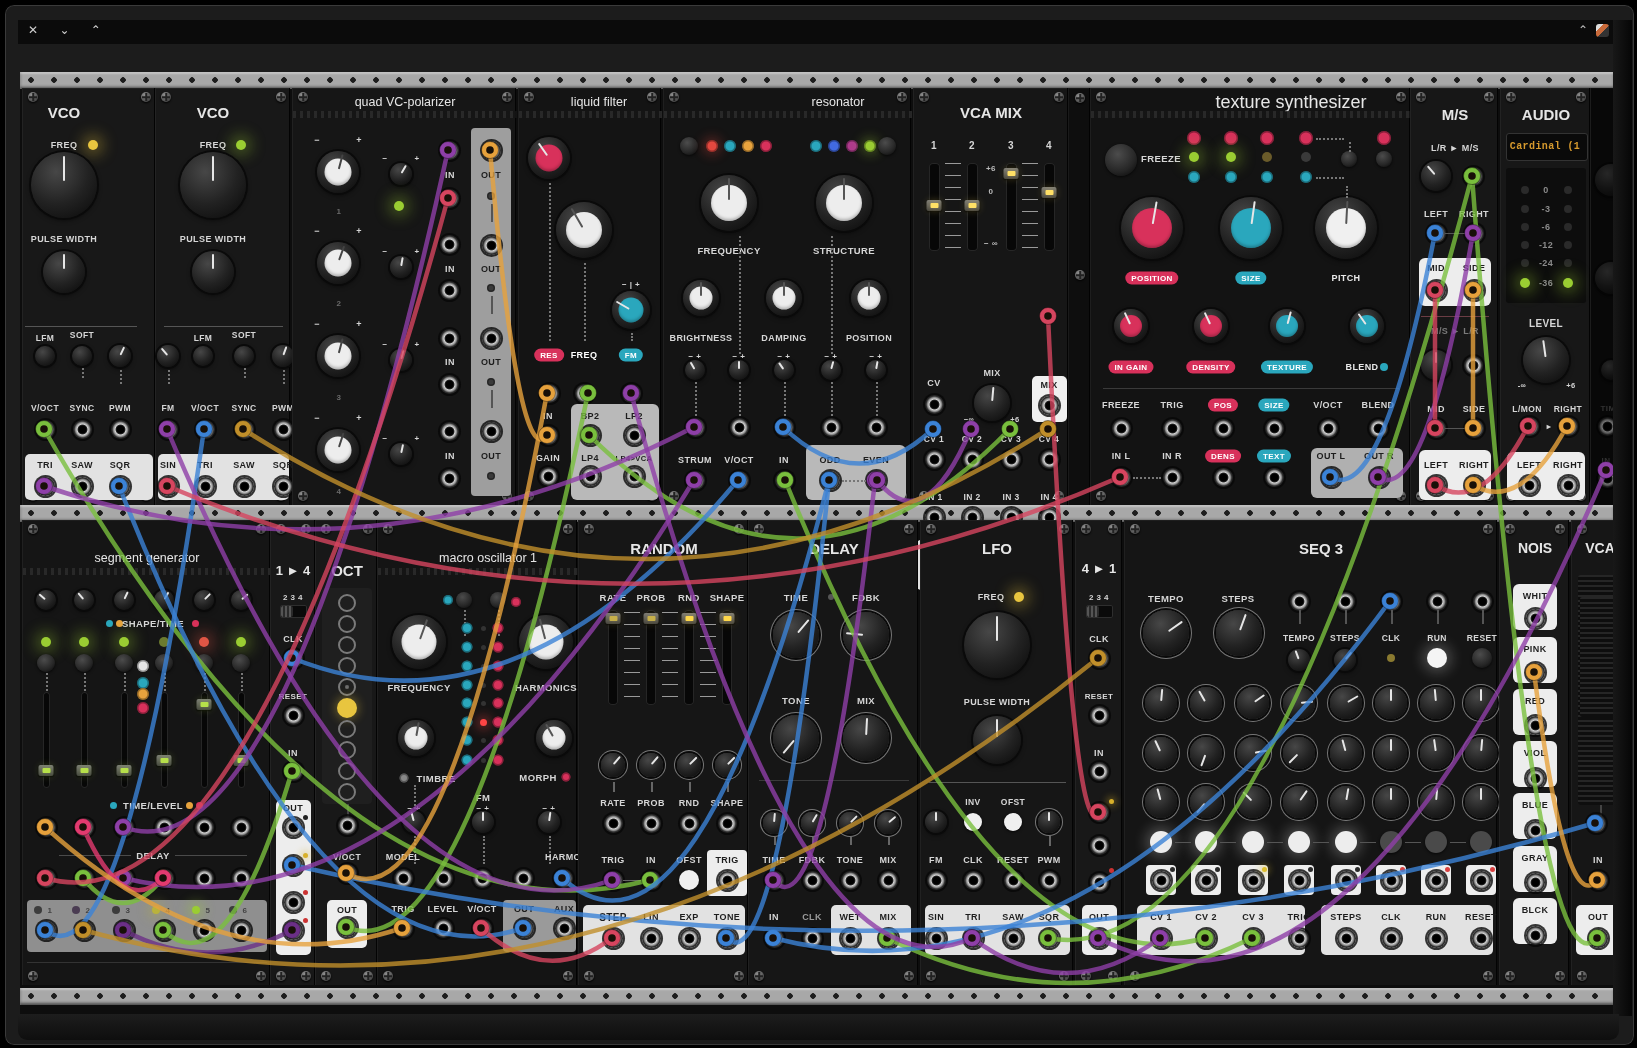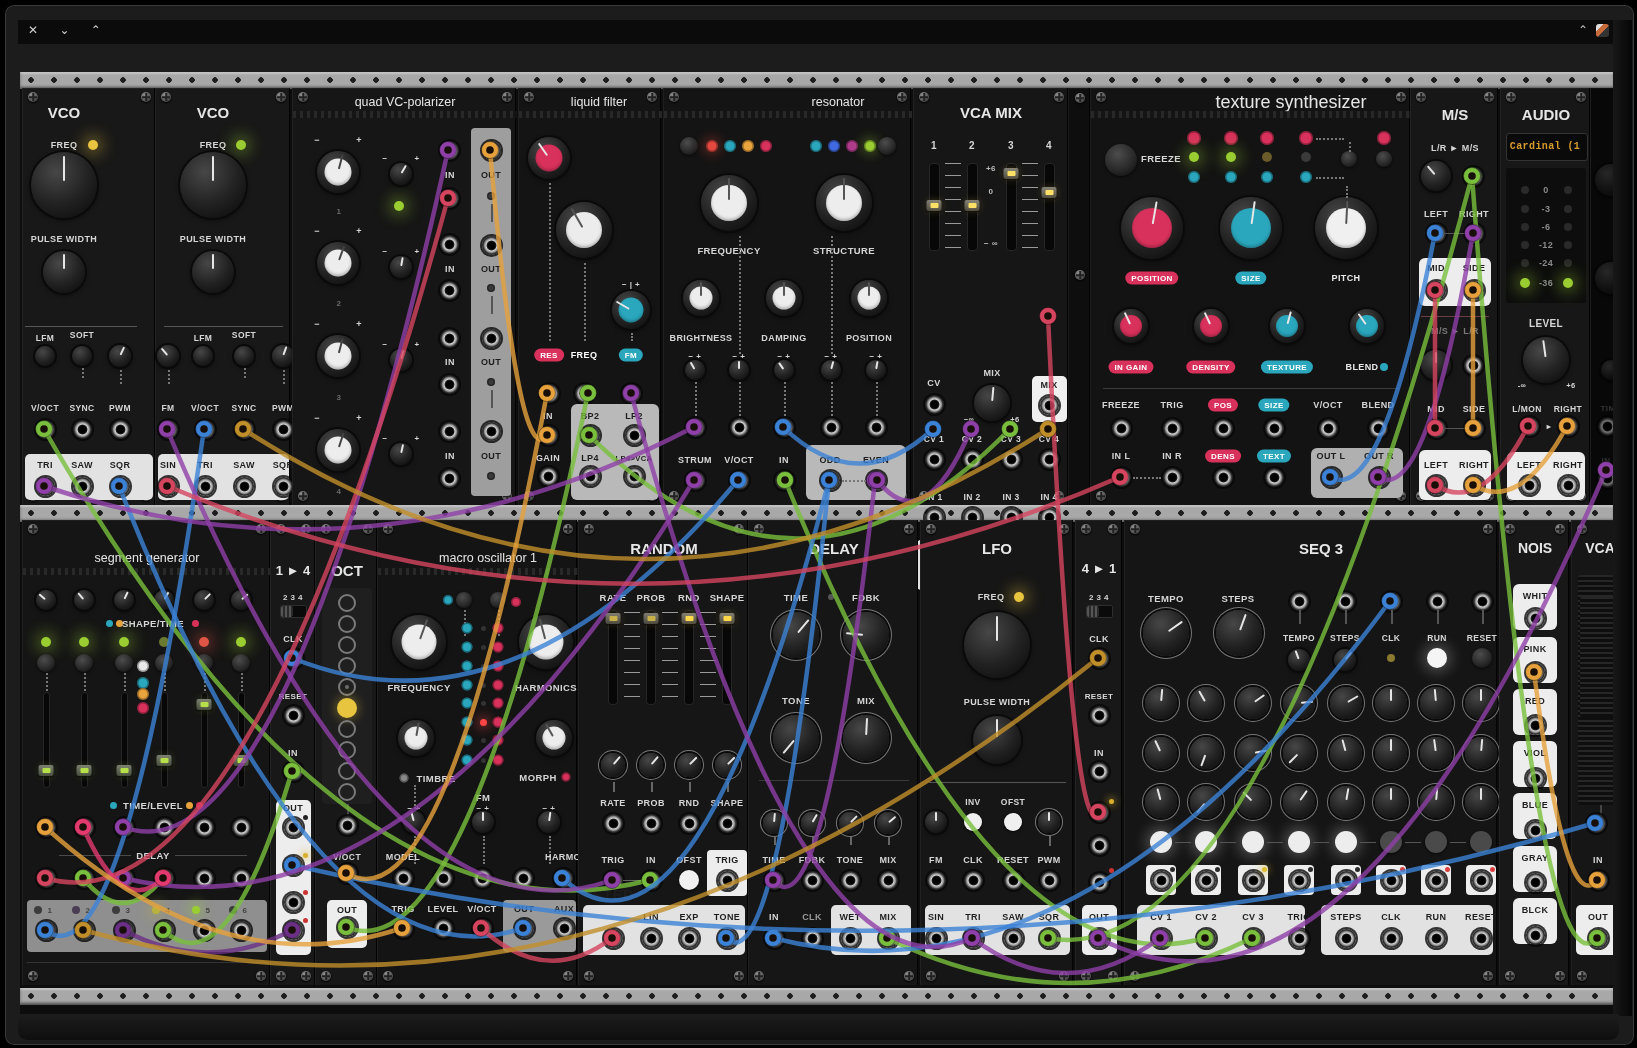--- a/index.html
+++ b/index.html
@@ -1081,21 +1081,21 @@
         <div class="lbl" style="left: 72px; top: 340px; font-size: 9px;">IN</div>
         <div class="lbl" style="left: 110px; top: 340px; font-size: 9px;">OFST</div>
         <div class="box" style="left: 128px; top: 330px; width: 40px; height: 46px; background: rgb(237, 237, 237); border-radius: 4px;"></div>
         <div class="lbl" style="left: 148px; top: 340px; font-size: 9px; color: rgb(29, 29, 29);">TRIG</div>
         <div class="jack" style="left: 24.5px; top: 350.5px;"></div>
         <div class="jack" style="left: 62.5px; top: 350.5px;"></div>
         <div class="hln" style="left: 44px; top: 360px; width: 18px; border-top-color: rgb(102, 102, 102);"></div>
         <div class="btn" style="left: 100px; top: 350px; width: 20px; height: 20px; background: rgb(240, 240, 240);"></div>
         <div class="jack" style="left: 138.5px; top: 350.5px;"></div>
         <div class="box" style="left: 4px; top: 385px; width: 162px; height: 50px; background: rgb(226, 226, 226); border-radius: 5px;"></div>
-        <div class="lbl" style="left: 34px; top: 374px; font-size: 15px; color: rgb(29, 29, 29);">STEP</div>
+        <div class="lbl" style="left: 34px; top: 397px; font-size: 10px; color: rgb(29, 29, 29);">STEP</div>
         <div class="lbl" style="left: 72px; top: 397px; font-size: 9px; color: rgb(29, 29, 29);">LIN</div>
         <div class="lbl" style="left: 110px; top: 397px; font-size: 9px; color: rgb(29, 29, 29);">EXP</div>
         <div class="lbl" style="left: 148px; top: 397px; font-size: 9px; color: rgb(29, 29, 29);">TONE</div>
         <div class="jack" style="left: 24.5px; top: 408.5px;"></div>
         <div class="jack" style="left: 62.5px; top: 408.5px;"></div>
         <div class="jack" style="left: 100.5px; top: 408.5px;"></div>
         <div class="jack" style="left: 138.5px; top: 408.5px;"></div>
       </div>
       <div class="module" style="left: 748px; top: 520px; width: 170px; height: 465px; background: rgb(22, 22, 22); z-index: 3;">
         <div class="mtitle" style="left: 85px; top: 28px; font-size: 15px; font-weight: bold;">DELAY</div>

